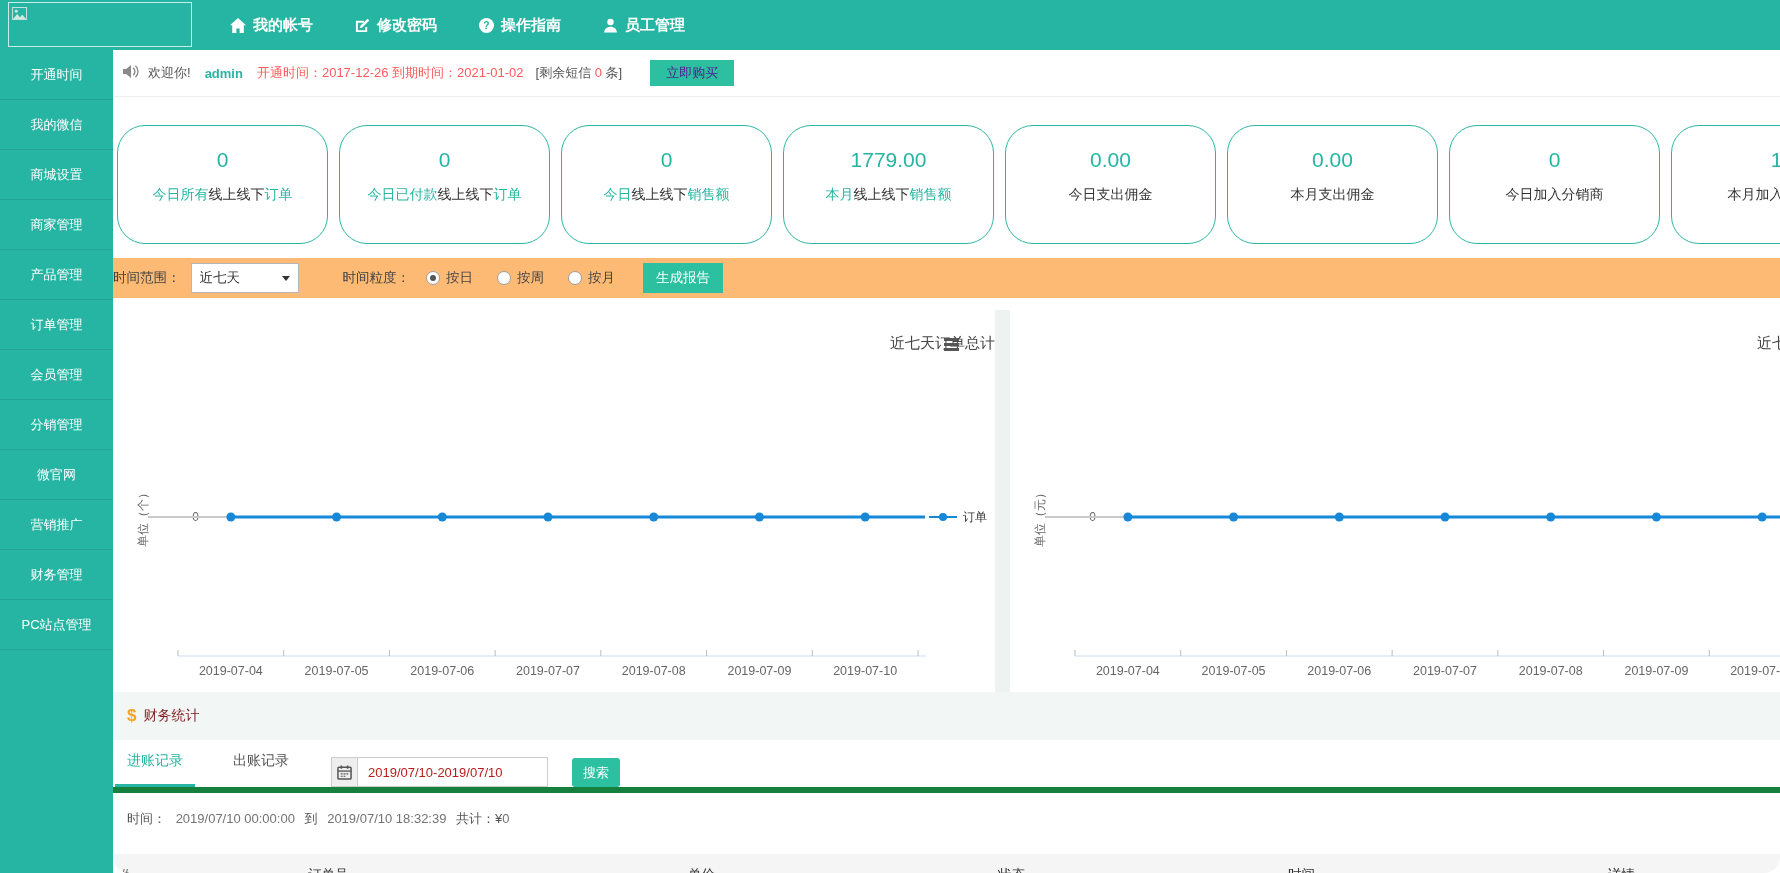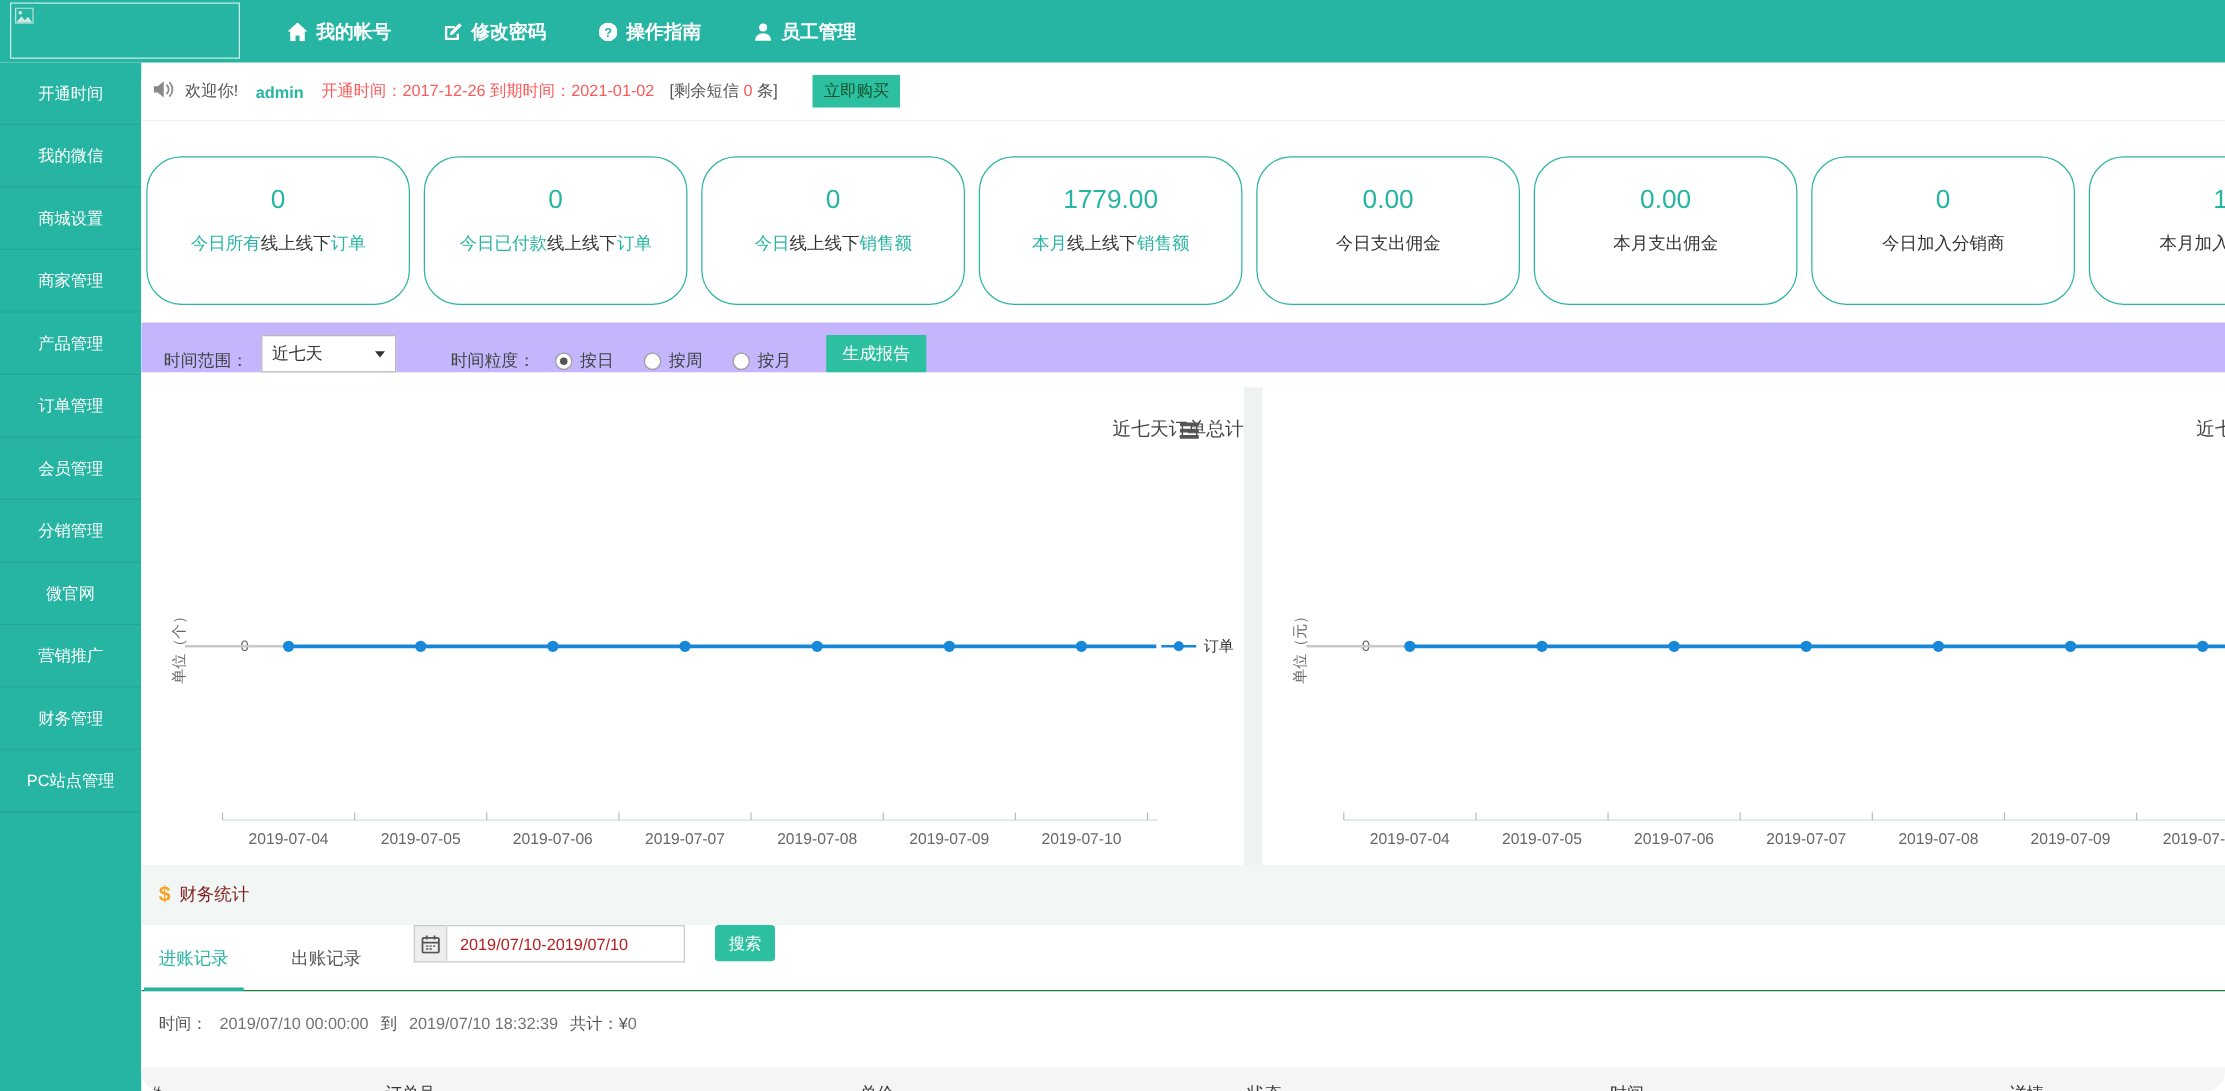--- a/index.html
+++ b/index.html
@@ -23,32 +23,32 @@
   .content { flex:1; min-width:0; overflow:hidden; background:#fff; display:flex; flex-direction:column;border-radius:16px; }
 
   
   .welcome-bar { height:47px; display:flex; align-items:center; padding-left:10px; font-size:13px;
                  color:#555; background:#fff; border-bottom:1px solid #f0f0f0; white-space:nowrap; }
   .welcome-bar .greet { margin-left:8px; }
   .welcome-bar .uname { margin-left:14px; color:#26b5a2; font-weight:bold; }
   .welcome-bar .period { margin-left:14px; color:#fd5a5a; }
   .welcome-bar .sms { margin-left:12px; color:#555; }
   .welcome-bar .sms b { color:#fd5a5a; font-weight:normal; }
-  .buy-btn { margin-left:28px; width:70px; height:26px; background:#2cbfa0; color:#14532d; border:none;
+  .buy-btn { margin-left:28px; width:84px; height:26px; background:#2cbfa0; color:#4c1d95; border:none;
              font-size:13px; cursor:pointer; }
 
   
   .cards-wrap { height:161px; background:#fff; padding:28px 0 0 4px; display:flex; gap:11px; overflow:hidden; }
   .stat-card { flex:none; width:211px; height:119px; border:1px solid #2db5a3; border-radius:28px;
                background:#fff; text-align:center; }
   .stat-value { margin-top:22px; font-size:21px; color:#26b5a2; }
   .stat-label { margin-top:14px; font-size:14px; }
 
   
-  .filter-bar { height:40px; background:#c4b5fd; display:flex; align-items:flex-end; padding-left:18px;
+  .filter-bar { height:40px; background:#fdba74; display:flex; align-items:center; 
                 font-size:13.5px; color:#444; }
   .select-box { margin-left:10px; width:108px; height:30px; background:#fff; border:1px solid #b7b7b7;
                 display:flex; align-items:center; padding:0 8px; position:relative; cursor:pointer; }
   .select-box .val { font-size:13.5px; color:#333; }
   .caret { position:absolute; right:8px; width:0; height:0; border-left:4px solid transparent;
            border-right:4px solid transparent; border-top:5px solid #333; }
   .gran-label { margin-left:44px; }
   .radio-group { display:flex; gap:24px; margin-left:16px; }
   .radio-opt { display:flex; align-items:center; gap:6px; cursor:pointer; }
   .radio-circle { width:14px; height:14px; border-radius:50%; border:1px solid #9d9d9d; background:#fff;
@@ -66,21 +66,21 @@
                 gap:2.5px; cursor:pointer; }
   .chart-menu span { height:2.5px; background:#555; display:block; }
   .chart-svg { position:absolute; left:0; top:4px; }
 
   
   .finance-strip { height:48px; background:#f2f6f5; display:flex; align-items:center; padding-left:14px; }
   .dollar { color:#f5a425; font-weight:bold; font-size:17px; margin-right:7px; }
   .finance-title { font-size:14px; color:#7f1d1d; }
 
   .records { height:133px; background:#fff; overflow:hidden; }
-  .tabs-bar { height:53px; border-bottom:1px solid #15803d; display:flex; align-items:flex-start; padding-left:2px; }
+  .tabs-bar { height:53px; border-bottom:6px solid #15803d; display:flex; align-items:flex-end; padding-left:2px; }
   .tab { height:53px; display:flex; align-items:center; padding:0 12px; margin-right:26px; font-size:14px;
          color:#555; cursor:pointer; }
   .tab.active { color:#26b5a2; box-shadow:inset 0 -3px 0 #26b5a2; }
   .date-group { display:flex; align-items:center; margin-left:4px; height:30px; }
   .cal-addon { width:27px; height:30px; background:#eee; border:1px solid #ccc; display:flex;
                align-items:center; justify-content:center; cursor:pointer; }
   .date-input { width:190px; height:30px; border:1px solid #ccc; border-left:none; padding-left:10px;
                 font-size:13px; color:#b91c1c; outline:none; }
   .search-btn { margin-left:24px; width:48px; height:29px; background:#2cbfa0; color:#fff; border:none;
                 border-radius:3px; font-size:13px; cursor:pointer; }

